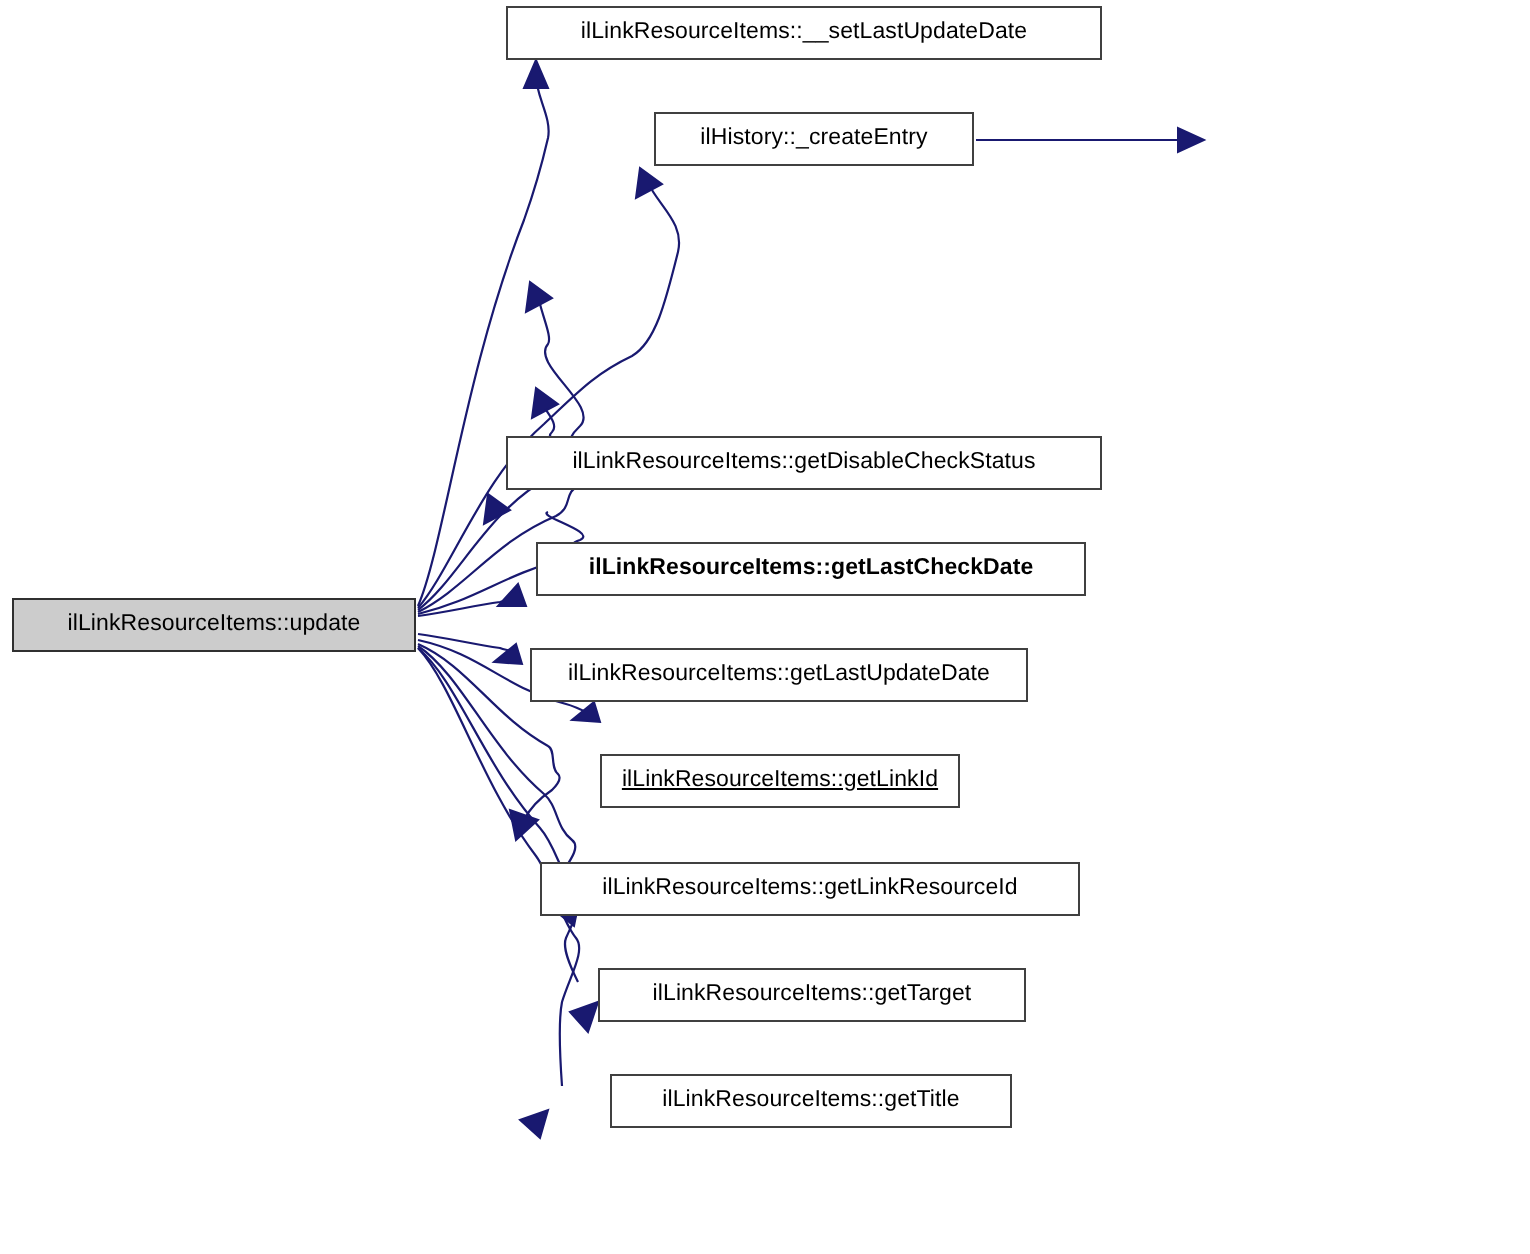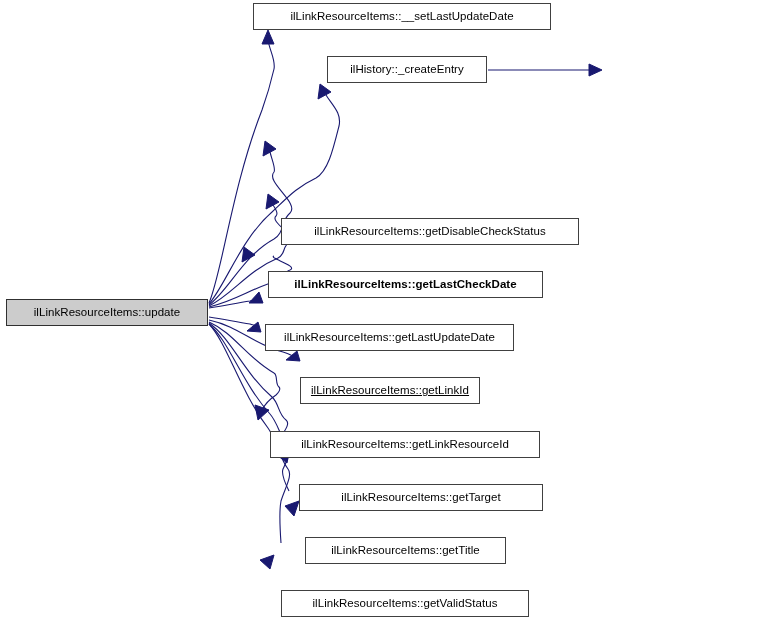--- a/index.html
+++ b/index.html
@@ -105,37 +105,34 @@
     </svg>
 <div class="node" style="left: 253px; top: 3px; width: 298px; height: 27px;">
       <span class="node-label">ilLinkResourceItems::__setLastUpdateDate</span>
     </div>
     <div class="node root" style="left: 6px; top: 299px; width: 202px; height: 27px;">
       <span class="node-label">ilLinkResourceItems::update</span>
     </div>
     <div class="node" style="left: 327px; top: 56px; width: 160px; height: 27px;">
       <span class="node-label">ilHistory::_createEntry</span>
     </div>
-    <div class="node" style="left: 253px; top: 218px; width: 298px; height: 27px; margin-left: 28px;">
+    <div class="node" style="left: 253px; top: 218px; width: 298px; height: 27px;">
       <span class="node-label">ilLinkResourceItems::getDisableCheckStatus</span>
     </div>
     <div class="node" style="left: 268px; top: 271px; width: 275px; height: 27px; font-weight: bold;">
       <span class="node-label">ilLinkResourceItems::getLastCheckDate</span>
     </div>
     <div class="node" style="left: 265px; top: 324px; width: 249px; height: 27px;">
       <span class="node-label">ilLinkResourceItems::getLastUpdateDate</span>
     </div>
     <div class="node" style="left: 300px; top: 377px; width: 180px; height: 27px; text-decoration: underline;">
       <span class="node-label">ilLinkResourceItems::getLinkId</span>
     </div>
     <div class="node" style="left: 270px; top: 431px; width: 270px; height: 27px;">
       <span class="node-label">ilLinkResourceItems::getLinkResourceId</span>
     </div>
-    <div class="node" style="left: 299px; top: 484px; width: 244px; height: 27px;">
+    <div class="node" style="left: 299px; top: 484px; width: 214px; height: 27px;">
       <span class="node-label">ilLinkResourceItems::getTarget</span>
     </div>
     <div class="node" style="left: 305px; top: 537px; width: 201px; height: 27px;">
       <span class="node-label">ilLinkResourceItems::getTitle</span>
     </div>
-    <div class="node" style="left: 281px; top: 590px; width: 248px; height: 27px;">
-      <span class="node-label">ilLinkResourceItems::getValidStatus</span>
-    </div>
   </div>
 
 </body></html>

